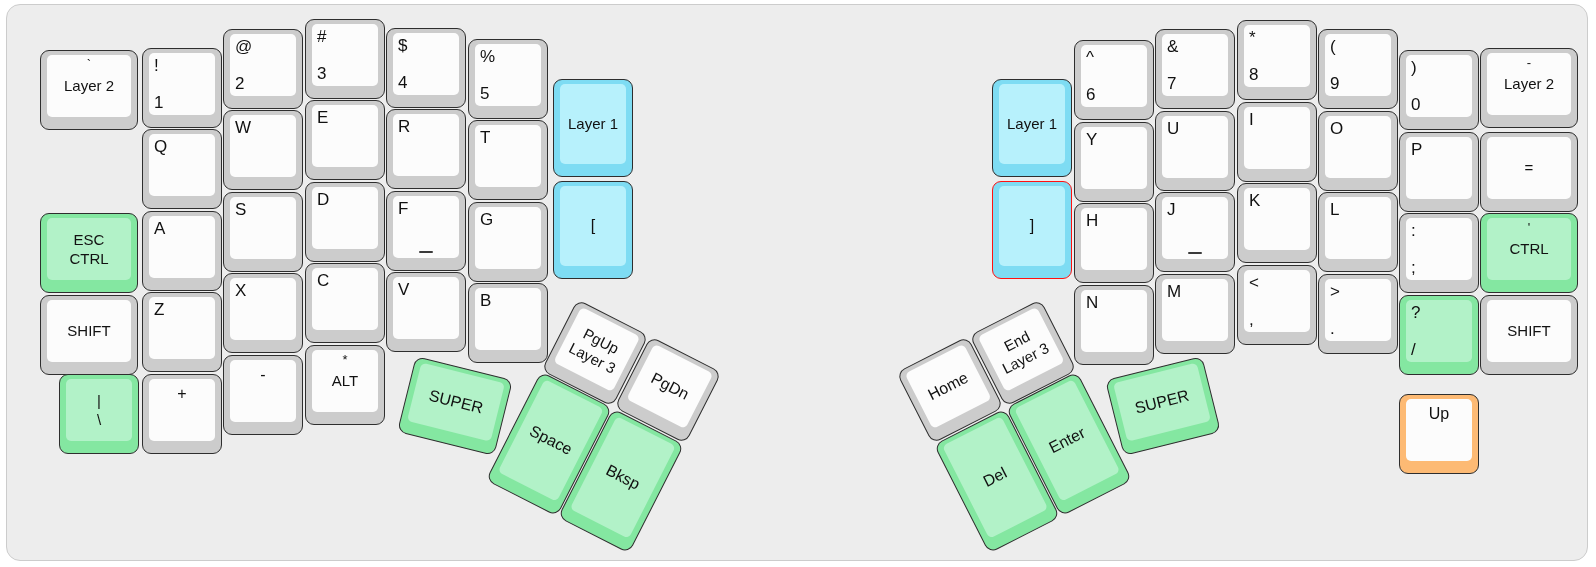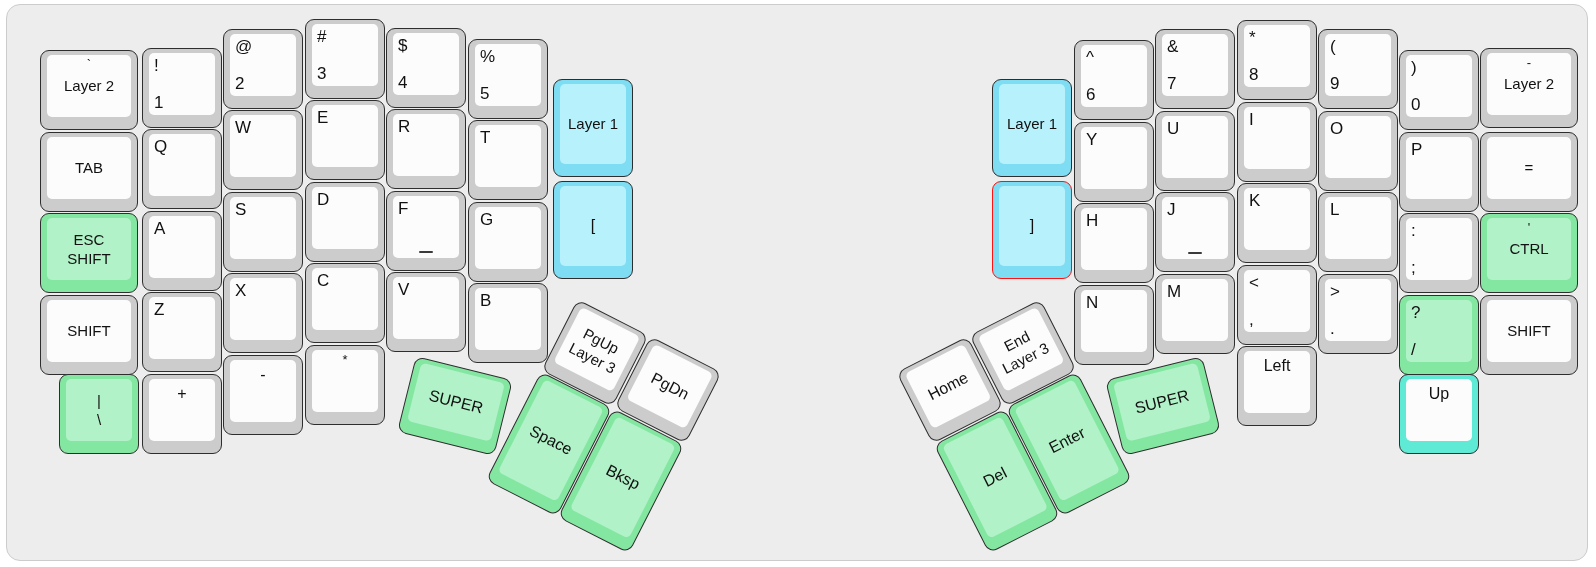--- a/index.html
+++ b/index.html
@@ -38,28 +38,24 @@
 </style>
 </head>
 <body style="background: rgb(255, 255, 255);">
 
 <div id="kb-panel" style="background: rgb(237, 237, 237); border-color: rgb(204, 204, 204);">
     <div class="key" style="left: 33px; top: 45px; width: 98px; height: 80px; background: rgb(204, 204, 204); border-color: rgb(46, 46, 46); z-index: 10;">
       <div class="surf" style="background: rgb(252, 252, 252);"></div>
       <div class="leg p-tc">`</div>
       <div class="leg p-mc">Layer 2</div>
     </div>
-    <div class="key" style="left: 33px; top: 127px; width: 98px; height: 80px; background: rgb(204, 204, 204); border-color: rgb(46, 46, 46); z-index: 11;">
-      <div class="surf" style="background: rgb(252, 252, 252);"></div>
-      <div class="leg p-mc">TAB</div>
-    </div>
     <div class="key" style="left: 33px; top: 208px; width: 98px; height: 80px; background: rgb(132, 231, 161); border-color: rgb(46, 46, 46); z-index: 12;">
       <div class="surf" style="background: rgb(178, 242, 200);"></div>
       <div class="leg p-mc">ESC
-SHIFT</div>
+CTRL</div>
     </div>
     <div class="key" style="left: 33px; top: 290px; width: 98px; height: 80px; background: rgb(204, 204, 204); border-color: rgb(46, 46, 46); z-index: 13;">
       <div class="surf" style="background: rgb(252, 252, 252);"></div>
       <div class="leg p-mc">SHIFT</div>
     </div>
     <div class="key" style="left: 52px; top: 369px; width: 80px; height: 80px; background: rgb(132, 231, 161); border-color: rgb(46, 46, 46); z-index: 14;">
       <div class="surf" style="background: rgb(178, 242, 200);"></div>
       <div class="leg p-mc">|
 \</div>
     </div>
@@ -118,20 +114,21 @@
       <div class="surf" style="background: rgb(252, 252, 252);"></div>
       <div class="leg p-tl">D</div>
     </div>
     <div class="key" style="left: 298px; top: 258px; width: 80px; height: 80px; background: rgb(204, 204, 204); border-color: rgb(46, 46, 46); z-index: 28;">
       <div class="surf" style="background: rgb(252, 252, 252);"></div>
       <div class="leg p-tl">C</div>
     </div>
     <div class="key" style="left: 298px; top: 340px; width: 80px; height: 80px; background: rgb(204, 204, 204); border-color: rgb(46, 46, 46); z-index: 29;">
       <div class="surf" style="background: rgb(252, 252, 252);"></div>
       <div class="leg p-tc">*</div>
+      <div class="leg p-mc">ALT</div>
     </div>
     <div class="key" style="left: 379px; top: 23px; width: 80px; height: 80px; background: rgb(204, 204, 204); border-color: rgb(46, 46, 46); z-index: 30;">
       <div class="surf" style="background: rgb(252, 252, 252);"></div>
       <div class="leg p-tl">$</div>
       <div class="leg p-bl">4</div>
     </div>
     <div class="key" style="left: 379px; top: 104px; width: 80px; height: 80px; background: rgb(204, 204, 204); border-color: rgb(46, 46, 46); z-index: 31;">
       <div class="surf" style="background: rgb(252, 252, 252);"></div>
       <div class="leg p-tl">R</div>
     </div>
@@ -244,24 +241,20 @@
     </div>
     <div class="key" style="left: 1230px; top: 178px; width: 80px; height: 80px; background: rgb(204, 204, 204); border-color: rgb(46, 46, 46); z-index: 57;">
       <div class="surf" style="background: rgb(252, 252, 252);"></div>
       <div class="leg p-tl">K</div>
     </div>
     <div class="key" style="left: 1230px; top: 260px; width: 80px; height: 80px; background: rgb(204, 204, 204); border-color: rgb(46, 46, 46); z-index: 58;">
       <div class="surf" style="background: rgb(252, 252, 252);"></div>
       <div class="leg p-tl">&lt;</div>
       <div class="leg p-bl">,</div>
     </div>
-    <div class="key" style="left: 1230px; top: 341px; width: 80px; height: 80px; background: rgb(204, 204, 204); border-color: rgb(46, 46, 46); z-index: 59;">
-      <div class="surf" style="background: rgb(252, 252, 252);"></div>
-      <div class="leg p-tc2">Left</div>
-    </div>
     <div class="key" style="left: 1311px; top: 24px; width: 80px; height: 80px; background: rgb(204, 204, 204); border-color: rgb(46, 46, 46); z-index: 60;">
       <div class="surf" style="background: rgb(252, 252, 252);"></div>
       <div class="leg p-tl">(</div>
       <div class="leg p-bl">9</div>
     </div>
     <div class="key" style="left: 1311px; top: 106px; width: 80px; height: 80px; background: rgb(204, 204, 204); border-color: rgb(46, 46, 46); z-index: 61;">
       <div class="surf" style="background: rgb(252, 252, 252);"></div>
       <div class="leg p-tl">O</div>
     </div>
     <div class="key" style="left: 1311px; top: 187px; width: 80px; height: 80px; background: rgb(204, 204, 204); border-color: rgb(46, 46, 46); z-index: 62;">
@@ -285,21 +278,21 @@
     <div class="key" style="left: 1392px; top: 208px; width: 80px; height: 80px; background: rgb(204, 204, 204); border-color: rgb(46, 46, 46); z-index: 67;">
       <div class="surf" style="background: rgb(252, 252, 252);"></div>
       <div class="leg p-tl">:</div>
       <div class="leg p-bl">;</div>
     </div>
     <div class="key" style="left: 1392px; top: 290px; width: 80px; height: 80px; background: rgb(132, 231, 161); border-color: rgb(46, 46, 46); z-index: 68;">
       <div class="surf" style="background: rgb(178, 242, 200);"></div>
       <div class="leg p-tl">?</div>
       <div class="leg p-bl">/</div>
     </div>
-    <div class="key" style="left: 1392px; top: 369px; width: 80px; height: 80px; background: #5eead4; border-color: rgb(46, 46, 46); z-index: 69;">
+    <div class="key" style="left: 1392px; top: 389px; width: 80px; height: 80px; background: #fdba74; border-color: rgb(46, 46, 46); z-index: 69;">
       <div class="surf" style="background: rgb(252, 252, 252);"></div>
       <div class="leg p-tc2">Up</div>
     </div>
     <div class="key" style="left: 1473px; top: 43px; width: 98px; height: 80px; background: rgb(204, 204, 204); border-color: rgb(46, 46, 46); z-index: 70;">
       <div class="surf" style="background: rgb(252, 252, 252);"></div>
       <div class="leg p-tc">-</div>
       <div class="leg p-mc">Layer 2</div>
     </div>
     <div class="key" style="left: 1473px; top: 127px; width: 98px; height: 80px; background: rgb(204, 204, 204); border-color: rgb(46, 46, 46); z-index: 71;">
       <div class="surf" style="background: rgb(252, 252, 252);"></div>

